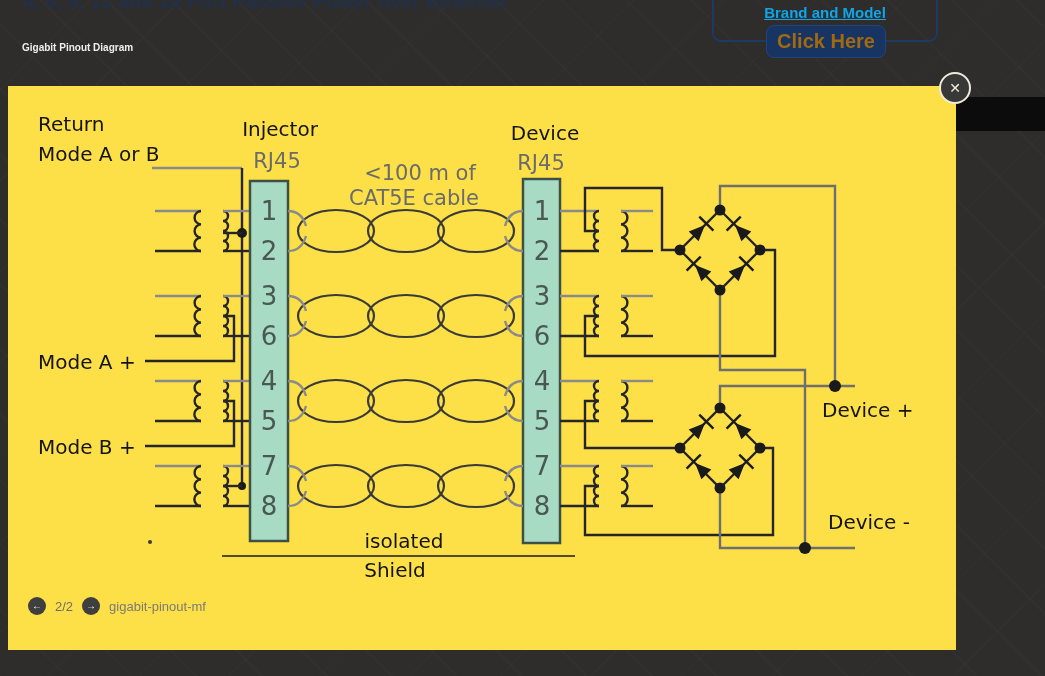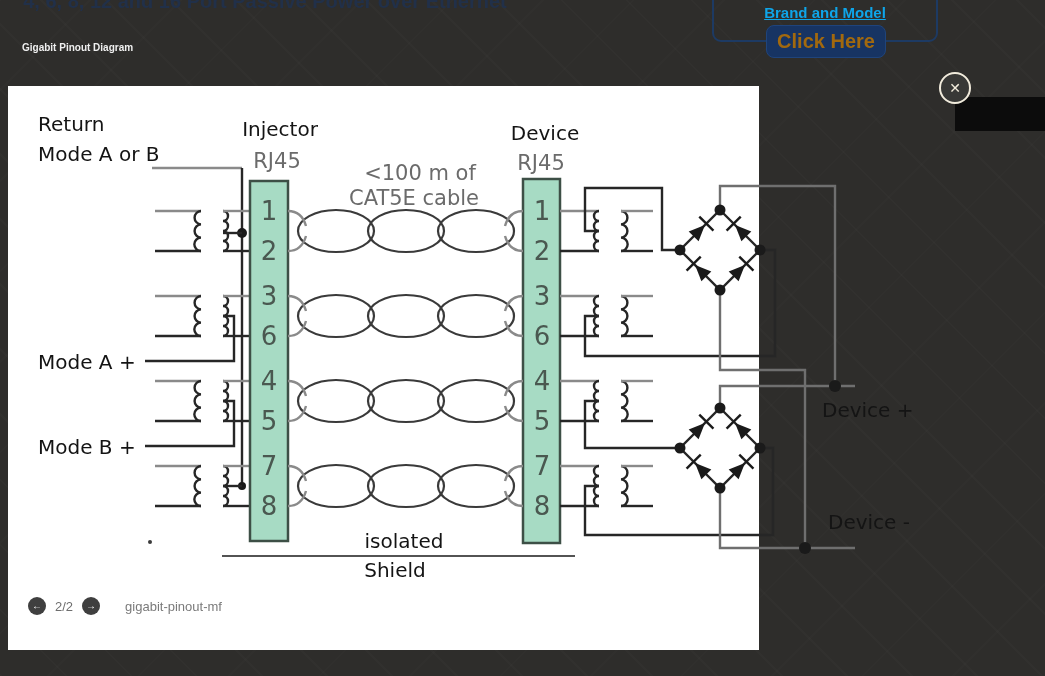--- a/index.html
+++ b/index.html
@@ -40,37 +40,37 @@
   .nav-bar{position:absolute;left:955px;top:97px;width:90px;height:34px;background:#0c0c0c;}
   .bg-bottom-text{
     position:absolute;left:120px;top:649px;color:#93928d;font-size:13px;
   }
 
   
   .lightbox-caption{
     position:absolute;left:22px;top:42px;color:#efefef;font-weight:bold;font-size:10px;
   }
   .modal{
-    position:absolute;left:8px;top:86px;width:751px;height:564px;background:#ffffff;
+    position:absolute;left:8px;top:86px;width:948px;height:564px;background:#fde047;
   }
   .close-btn{
     position:absolute;left:939px;top:72px;width:32px;height:32px;border-radius:50%;
     background:#383836;border:2.5px solid #f1ebdc;color:#f3eddd;
     font-size:14px;line-height:26px;text-align:center;padding:0;cursor:pointer;
     box-sizing:border-box;z-index:5;
   }
   .pager{
     position:absolute;left:20px;top:511px;display:flex;align-items:center;gap:9px;
     font-size:13px;color:#6e6e6e;
   }
   .pager-btn{
     width:18px;height:18px;border-radius:50%;background:#3f3f3f;border:none;padding:0;
     color:#ffffff;font-size:10px;line-height:18px;text-align:center;cursor:pointer;
   }
-  .pager-filename{margin-left:16px;color:#7a7a7a;}
+  .pager-filename{margin-left:0;color:#7a7a7a;}
 
   
   svg{display:block;}
   .w-dark{stroke:#262626;stroke-width:2.4;fill:none;}
   .w-gray{stroke:#8a8a8a;stroke-width:2.4;fill:none;}
   .w-mid{stroke:#6f6f6f;stroke-width:2.4;fill:none;}
   .pair{stroke:#3a3a3a;stroke-width:2.2;fill:none;}
   .rj45{fill:#a7dbc4;stroke:#3d4f46;stroke-width:2.5;}
   .pin{fill:#4a5850;font-size:26px;font-family:"DejaVu Sans",sans-serif;text-anchor:middle;}
   .lbl{fill:#141414;font-size:20px;font-family:"DejaVu Sans",sans-serif;}

